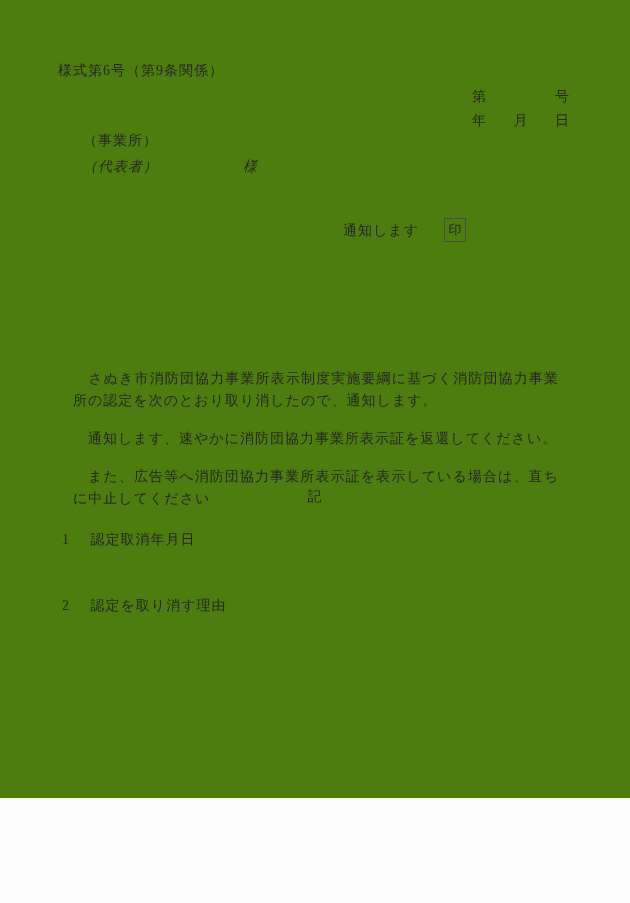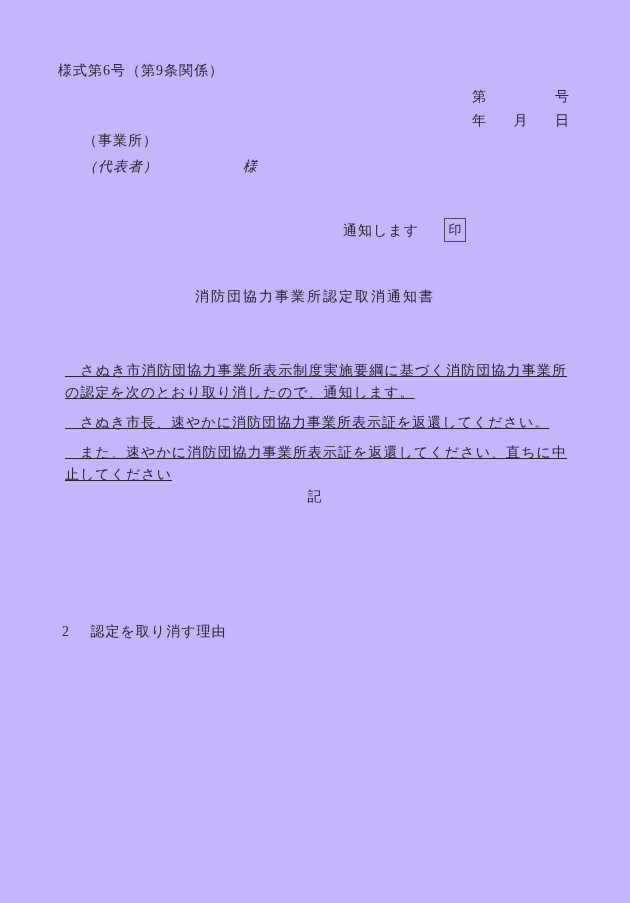--- a/index.html
+++ b/index.html
@@ -3,22 +3,22 @@
 <meta charset="utf-8">
 <style>
   html, body {
     margin: 0;
     padding: 0;
     background: #fcfcfc;
   }
   .page {
     position: relative;
     width: 630px;
-    height: 903px;
-    background: #c4b5fd;
+    height: 798px;
+    background: #4d7c0f;
     font-family: "Liberation Serif", "DejaVu Serif", serif;
     color: #262626;
     font-size: 14px;
     letter-spacing: 1px;
     overflow: hidden;
   }
   .abs { position: absolute; }
 
   .form-number-line { top: 62px; left: 58px; }
 
@@ -51,30 +51,30 @@
     text-align: center;
     letter-spacing: 2px;
   }
 
   .body-block {
     top: 352px; left: 57px; width: 518px;
     line-height: 22px;
     text-align: justify;
     text-justify: inter-character;
   }
-  .body-block p { margin: 8px; text-decoration: underline; }
+  .body-block p { margin: 16px; }
 
   .record-marker {
     top: 488px; left: 0; width: 630px;
     text-align: center;
   }
 
   .item-row { left: 62px; width: 500px; }
   .item-row-1 { top: 531px; }
-  .item-row-2 { top: 597px; margin-top: 26px; }
+  .item-row-2 { top: 597px; }
   .item-number { display: inline-block; width: 24px; }
 </style>
 </head>
 <body>
 
 <div class="page">
 
   <div class="abs form-number-line">様式第6号（第9条関係）</div>
 
   <div class="abs doc-number-row">
@@ -93,29 +93,32 @@
   <div class="abs rep-line">
     <span>（代表者）</span>
     <span class="honorific">様</span>
   </div>
 
   <div class="abs sender-line">
     <span>通知します</span>
     <span class="seal-box">印</span>
   </div>
 
-  <div class="abs doc-title">消防団協力事業所認定取消通知書</div>
 
   <div class="abs body-block">
     <p>　さぬき市消防団協力事業所表示制度実施要綱に基づく消防団協力事業所の認定を次のとおり取り消したので、通知します。</p>
-    <p>　さぬき市長、速やかに消防団協力事業所表示証を返還してください。</p>
-    <p>　また、速やかに消防団協力事業所表示証を返還してください、直ちに中止してください</p>
+    <p>　通知します、速やかに消防団協力事業所表示証を返還してください。</p>
+    <p>　また、広告等へ消防団協力事業所表示証を表示している場合は、直ちに中止してください</p>
   </div>
 
   <div class="abs record-marker">記</div>
 
+  <div class="abs item-row item-row-1">
+    <span class="item-number">1</span>
+    <span>認定取消年月日</span>
+  </div>
 
   <div class="abs item-row item-row-2">
     <span class="item-number">2</span>
     <span>認定を取り消す理由</span>
   </div>
 
 </div>
 
 </body></html>

